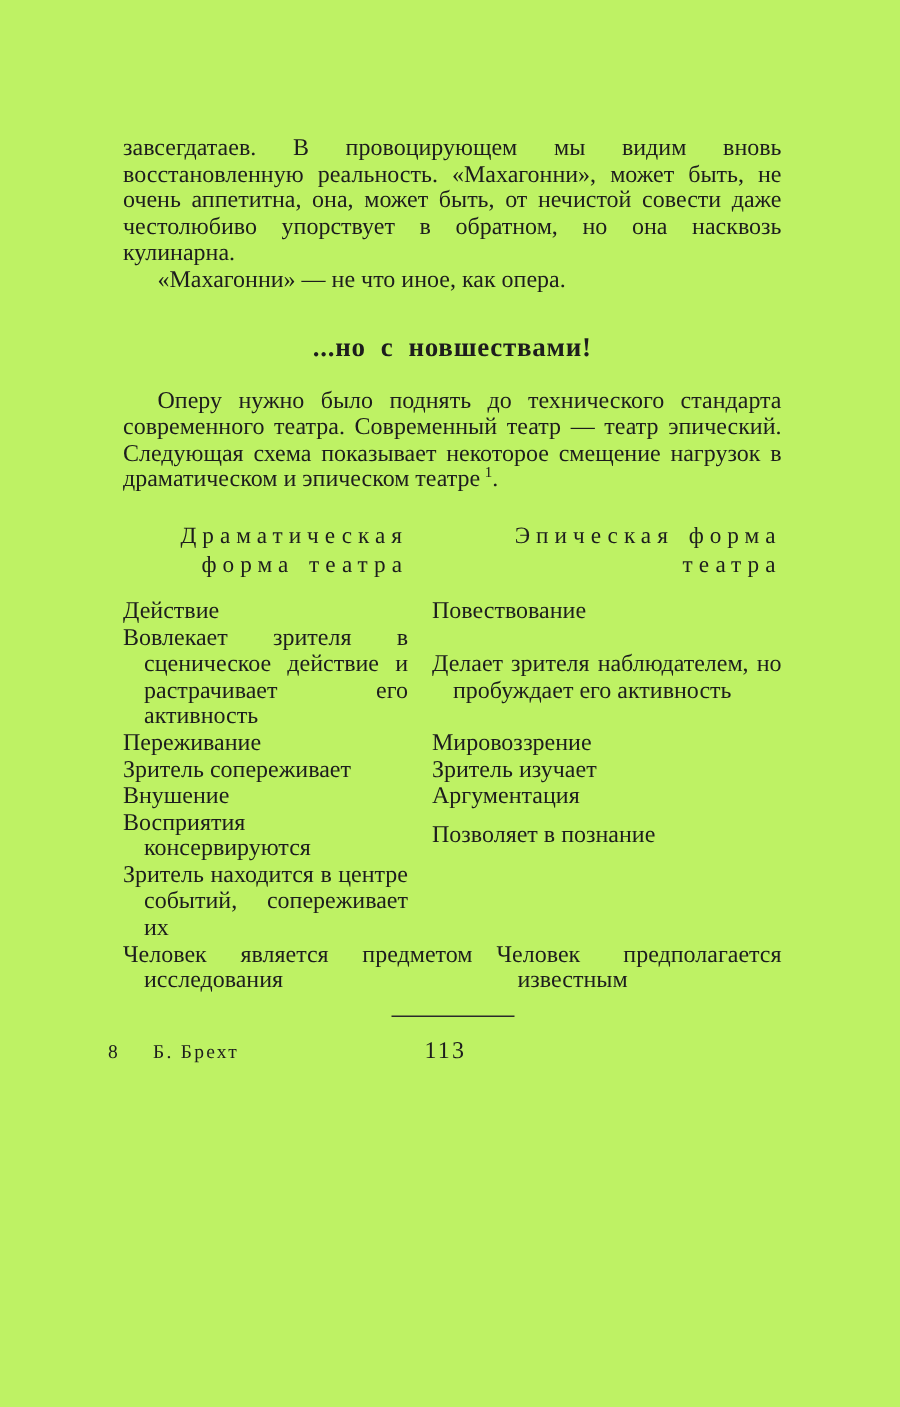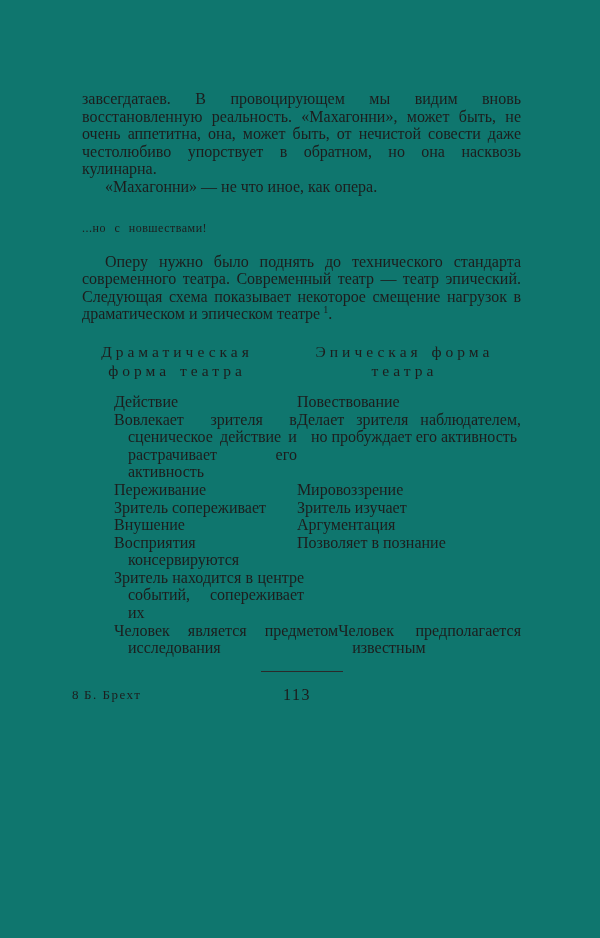--- a/index.html
+++ b/index.html
@@ -1,59 +1,59 @@
 <!DOCTYPE html>
 <html lang="ru"><head>
 <meta charset="utf-8">
 <style>
   html, body { margin: 0; padding: 0; background: #ffffff; }
   .page {
     position: relative;
     width: 600px; height: 938px;
     box-sizing: border-box;
     padding: 90px 79px 0 82px;
-    background: #0f766e;
+    background: #bef264;
     overflow: hidden;
     font-family: "Liberation Serif", "DejaVu Serif", serif;
     color: #1d1d1d;
   }
   p.body {
     margin: 0;
     font-size: 16px;
     line-height: 17.6px;
     text-align: justify;
   }
   .indent { text-indent: 23px; }
   .heading {
     margin: 25px 0 17px 0;
-    font-size: 12px;
-    font-weight: normal;
-    text-align: left;
+    font-size: 18px;
+    font-weight: bold;
+    text-align: center;
     letter-spacing: 0.5px;
     word-spacing: 5px;
   }
   sup.fnref {
     font-size: 10px;
     line-height: 0;
     vertical-align: super;
     margin-left: 3px;
   }
   .cmp-table { margin-top: 19px; }
   .thead { display: flex; gap: 16px; margin-bottom: 12px; }
   .th {
     font-size: 15.5px;
     line-height: 19.5px;
     letter-spacing: 4px;
     word-spacing: 2px;
-    text-align: center;
+    text-align: right;
     box-sizing: border-box;
   }
   .th.left  { width: 190px; }
   .th.right { width: 233px; }
-  .trow { display: flex; align-items: flex-start; margin-left: 32px; }
+  .trow { display: flex; gap: 16px; align-items: center; }
   .cell {
     box-sizing: border-box;
     font-size: 16px;
     line-height: 17.6px;
     text-align: justify;
     padding-left: 14px;
     text-indent: -14px;
   }
   .cell.left  { width: 190px; }
   .cell.right { width: 233px; }
@@ -71,21 +71,21 @@
     text-indent: 20px;
   }
   .footnote sup { font-size: 9.5px; line-height: 0; vertical-align: super; }
   .pagefoot {
     position: relative;
     margin-top: 15px;
     height: 18px;
     font-size: 13px;
   }
   .sig-num    { position: absolute; left: -10px; top: 0; }
-  .sig-author { position: absolute; left: 2px;  top: 0; letter-spacing: 1.5px; }
+  .sig-author { position: absolute; left: 20px;  top: 0; letter-spacing: 1.5px; }
   .page-num   { position: absolute; left: 201px; top: -1px; font-size: 16px; letter-spacing: 1.5px; }
 </style>
 </head>
 <body>
 
 <div class="page">
 
   <p class="body">завсегдатаев. В провоцирующем мы видим вновь восстановленную реальность. «Махагонни», может быть, не очень аппетитна, она, может быть, от нечистой совести даже честолюбиво упорствует в обратном, но она насквозь кулинарна.</p>
 
   <p class="body indent">«Махагонни» — не что иное, как опера.</p>

